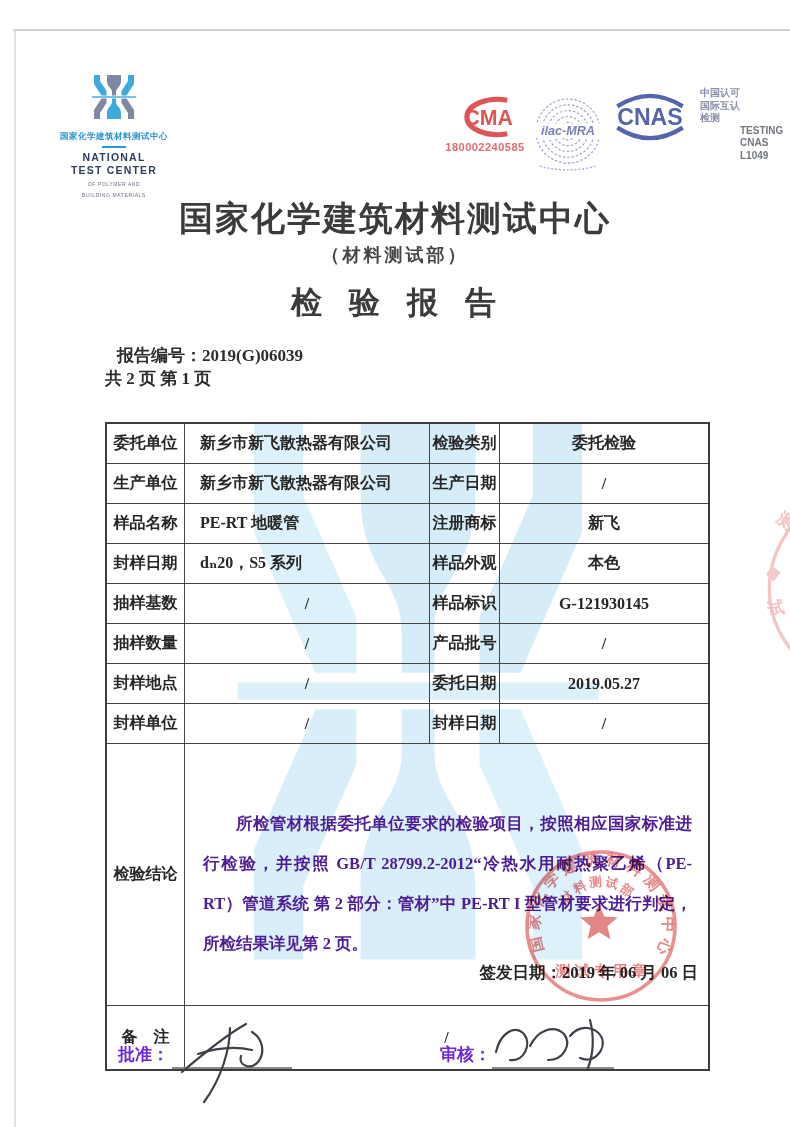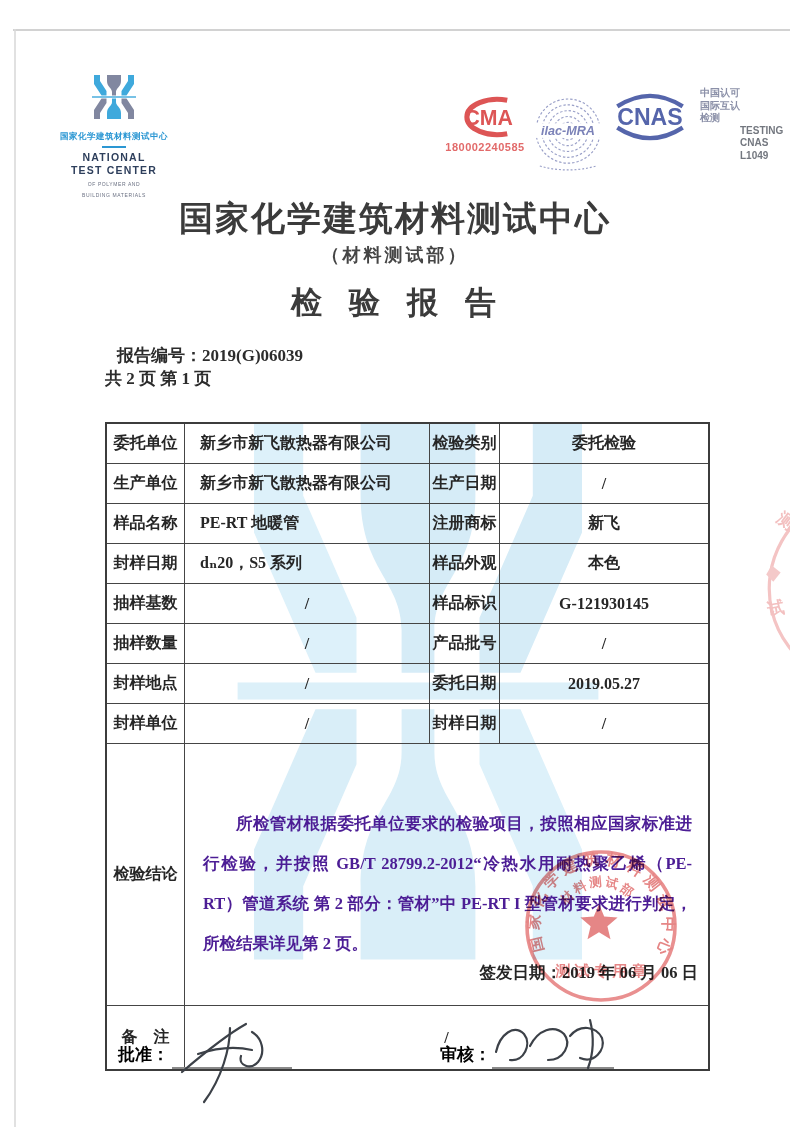--- a/index.html
+++ b/index.html
@@ -52,21 +52,21 @@
           font-size:16px; font-weight:bold; color:#262626; overflow:hidden; }
   .cell.left { justify-content:flex-start; padding-left:15px; }
   .cell.lastcol { border-right:none; }
   .cell.lastrow { border-bottom:none; }
   .cell.span3 { grid-column:span 3; }
   .concl-val { position:relative; display:block; padding:60px 16px 0 18px; }
   .concl-text { font-size:16.5px; font-weight:bold; line-height:40px; text-indent:2em; text-align:justify; color:#4c1d95; }
   .issue-line { position:absolute; right:10px; top:218px; font-size:16.5px; font-weight:bold; color:#262626; }
 
   
-  .sig-label { position:absolute; font-size:17px; font-weight:bold; color:#000000; z-index:1; }
+  .sig-label { position:absolute; font-size:17px; font-weight:bold; color:#6d28d9; z-index:1; }
   .sig-line  { position:absolute; height:1.5px; background:#8a8a8a; z-index:1; }
   .sig-svg   { position:absolute; z-index:2; }
 
   
   .watermark { position:absolute; left:213px; top:386px; z-index:0; }
   .stamp-main { position:absolute; left:500px; top:826px; z-index:3; mix-blend-mode:multiply; opacity:.82; }
   .stamp-edge { position:absolute; left:733px; top:468px; z-index:3; mix-blend-mode:multiply; opacity:.6; }
 </style>
 </head>
 <body>

